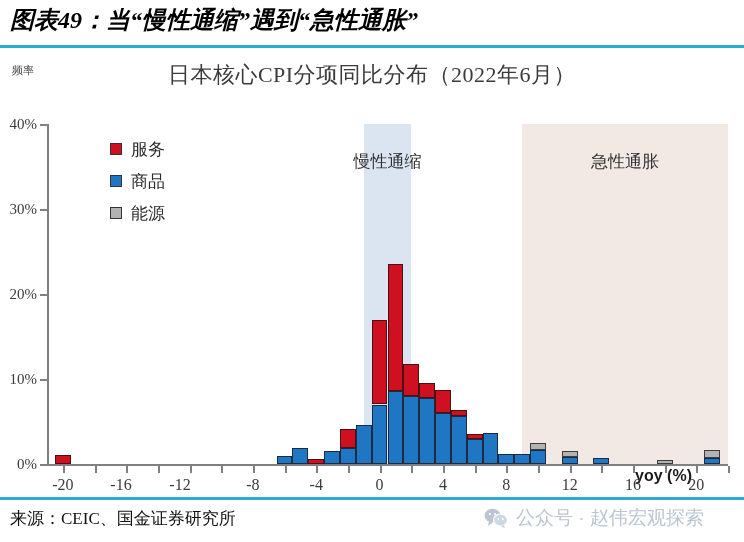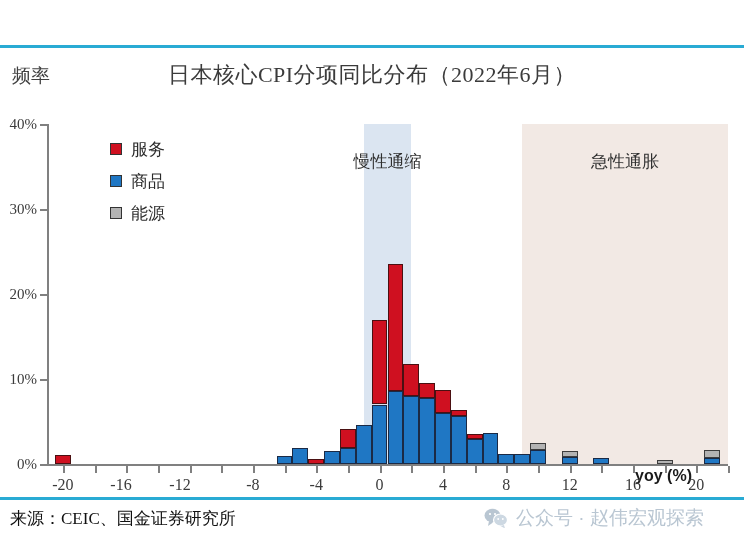--- a/index.html
+++ b/index.html
@@ -26,21 +26,21 @@
   }
   .footer-rule{
     position:absolute;left:0;top:497px;width:744px;height:3px;
     background:#29ABD4;
   }
 
   
   .chart-area{position:absolute;left:0;top:48px;width:744px;height:447px;}
   .y-axis-title{
     position:absolute;left:12px;top:15px;
-    font-size:19px;color:#404040;
+    font-size:11px;color:#404040;
     font-family:"Liberation Serif","DejaVu Serif",serif;
   }
   .chart-title{
     position:absolute;left:0;top:12px;width:744px;text-align:center;
     font-size:22px;color:#3b3b3b;
     font-family:"Liberation Serif","DejaVu Serif",serif;
     letter-spacing:0.5px;
   }
 
   
@@ -114,20 +114,21 @@
     font-family:"Liberation Sans","DejaVu Sans",sans-serif;
     white-space:nowrap;
   }
   .wm-icon{margin-right:8px;display:block;}
 </style>
 </head>
 <body>
 
 <div id="root">
 
+  <div class="fig-title">图表49：当“慢性通缩”遇到“急性通胀”</div>
   <div class="header-rule"></div>
 
   <div class="chart-area">
     <div class="y-axis-title">频率</div>
     <div class="chart-title">日本核心CPI分项同比分布（2022年6月）</div>
 
     <div class="plot" id="plot">
         <div class="band" style="left: 475.116px; width: 205.884px; background: rgb(242, 233, 228);"></div>
         <div class="band" style="left: 316.744px; width: 47.5116px; background: rgb(219, 229, 241);"></div>
       <div class="axis-y-line"></div>

